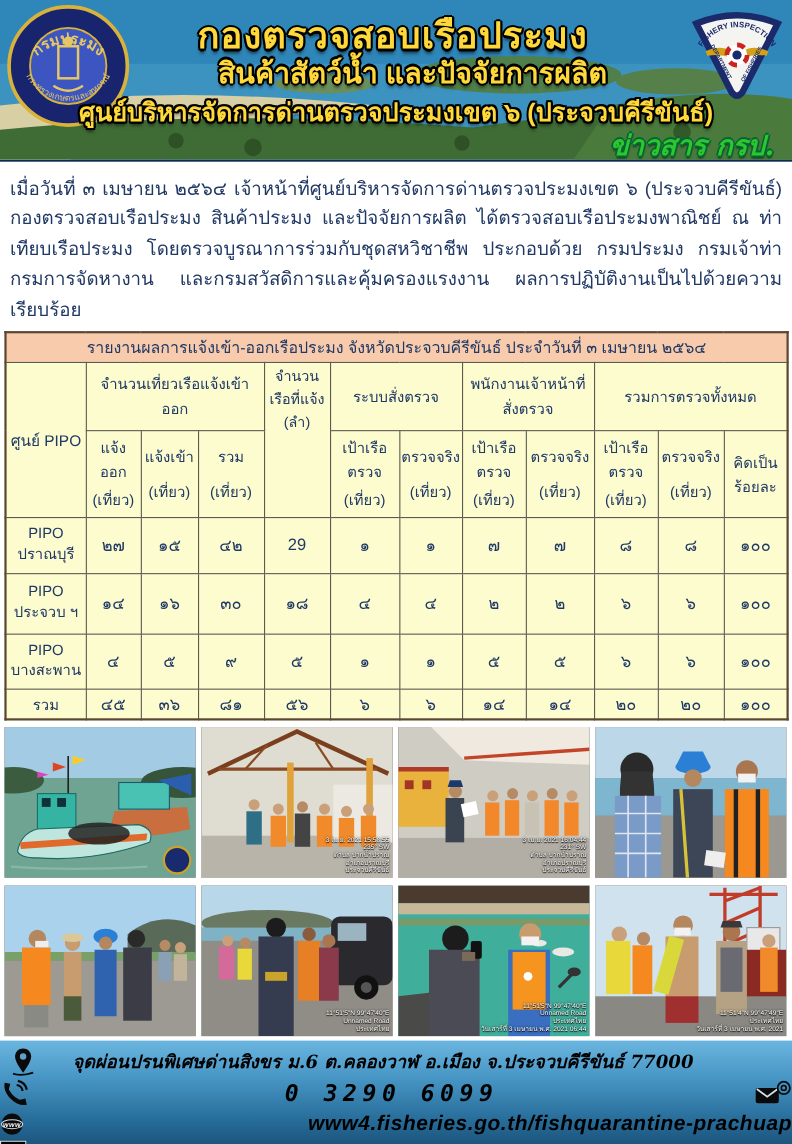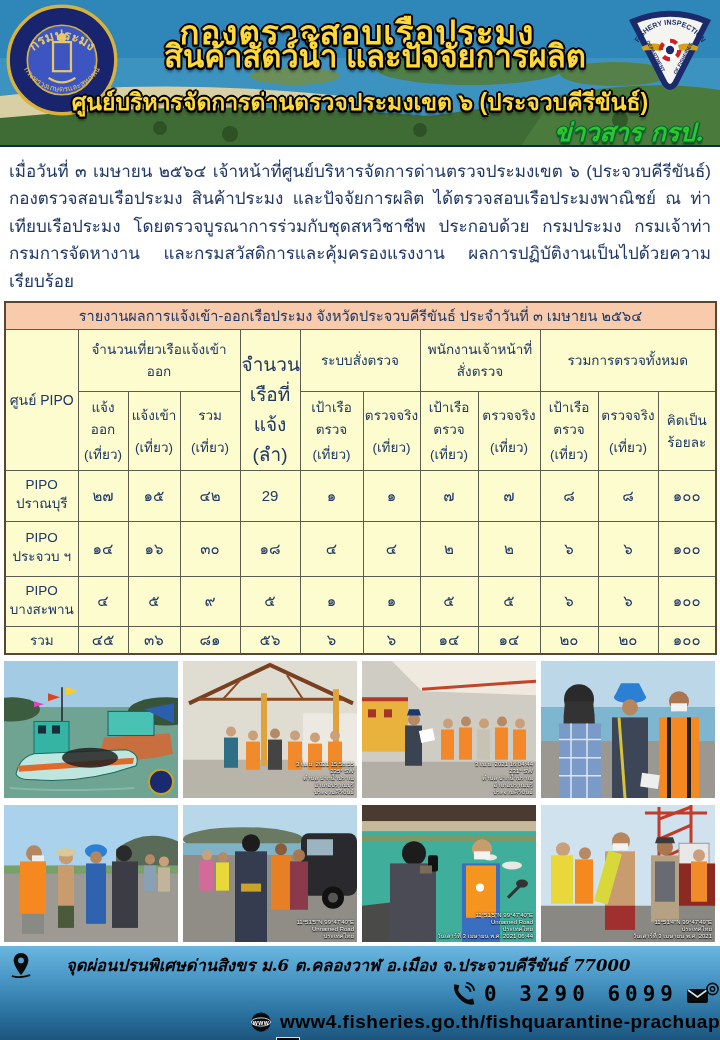--- a/index.html
+++ b/index.html
@@ -8,57 +8,57 @@
   .page { width:720px; height:1040px; background:#fff; overflow:hidden; position:relative; }
   .pre { white-space:pre-line; }
 
   
   .hero { position:relative; width:720px; height:147px; overflow:hidden; border-bottom:2px solid #0c2b4e; }
   .hero-bg { position:absolute; inset:0; }
   .hero-titles { position:absolute; inset:0; text-align:center; }
   .outline-txt { font-weight:bold; color:#ffd83a;
     text-shadow:-2px 0 #000,2px 0 #000,0 -2px #000,0 2px #000,-1.5px -1.5px #000,1.5px -1.5px #000,-1.5px 1.5px #000,1.5px 1.5px #000,0 4px 3px rgba(0,0,0,.55); }
   .t1 { position:absolute; top:6px; left:94px; right:100px; font-size:33px; letter-spacing:1px; }
-  .t2 { position:absolute; top:31px; left:110px; right:80px; font-size:31px; }
+  .t2 { position:absolute; top:45px; left:110px; right:80px; font-size:26px; }
   .t3 { position:absolute; top:84px; left:0; right:0; font-size:23px; }
   .news-tag { position:absolute; top:112px; right:16px; font-size:25px; font-style:italic; font-weight:bold;
     font-family:"DejaVu Serif","Liberation Serif",serif; color:#2ec52e;
     text-shadow:-1.5px 0 #063,1.5px 0 #063,0 -1.5px #063,0 1.5px #063,0 3px 2px rgba(0,0,0,.6); }
   .logo-left { position:absolute; top:4px; left:6px; width:112px; height:112px; }
   .logo-right { position:absolute; top:6px; right:8px; width:84px; height:88px; }
 
   
   .article { padding:11px 9px 6px 9px; }
   .article p { font-size:17px; line-height:27.4px; color:#1f3864; text-align:justify; }
 
   
   .tablewrap { padding:0 4px; }
   table.report { width:712px; border-collapse:collapse; table-layout:fixed; background:#fcfccf; color:#1f3864; border:2px solid #5a4632; }
   table.report th, table.report td { border:1px solid #5b5b52; text-align:center; vertical-align:middle; padding:1px; font-weight:normal; }
   .tbl-title { background:#f8cbad; font-weight:bold; font-size:14.5px; height:27px; border-bottom:2px solid #5a4632; }
   .grp { font-size:13.5px; height:62px; }
   .sub { height:78px; font-size:13.5px; }
   .sub .inner { display:flex; flex-direction:column; justify-content:space-evenly; height:74px; }
-  .rowspan-cell .inner { display:flex; flex-direction:column; justify-content:flex-end; height:138px; font-size:19px; }
+  .rowspan-cell .inner { display:flex; flex-direction:column; justify-content:flex-start; height:138px; font-size:13px; }
   .pipohead { font-size:14px; }
   td.num { font-size:15px; }
   td.rowlabel { font-size:13.5px; }
   tr.r1 td { height:51px; } tr.r2 td { height:55px; } tr.r3 td { height:50px; } tr.r4 td { height:26px; }
 
   
   .photos { display:grid; grid-template-columns:repeat(4,174px); gap:7px 5px; padding:6px 4px 4px 4px; }
   .photo { width:174px; height:137px; position:relative; overflow:hidden; background:#888; }
   .photo svg { display:block; width:100%; height:100%; }
   .cap { position:absolute; right:3px; bottom:2px; font-size:6px; line-height:7px; color:#fff; text-align:right;
          text-shadow:0 0 2px #000, 0 1px 1px #000; white-space:pre-line; }
 
   
   .footer { width:720px; height:115px; color:#000;
     background:linear-gradient(180deg,#6ab6e0 0%,#4795c4 30%,#256a97 65%,#143e60 100%); padding-top:5px; }
-  .f-line { display:flex; align-items:center; justify-content:flex-end; gap:8px; }
+  .f-line { display:flex; align-items:center; justify-content:space-between; gap:8px;font-style:italic; }
   .f-address { justify-content:flex-start; padding-left:10px; font-family:"DejaVu Serif","Liberation Serif",serif;
     font-style:italic; font-weight:bold; font-size:16.5px; height:28px;gap:34px; }
   .f-contact { height:30px; }
   .f-phone { font-size:21px; font-weight:bold; letter-spacing:5px; font-family:"DejaVu Sans Mono","Liberation Mono",monospace; }
   .f-email { font-size:17.5px; }
   .f-web { height:27px; font-size:19px; font-weight:bold; letter-spacing:.5px; }
   .f-fb { height:27px; font-size:16.5px; }
   .fb-badge { width:24px; height:24px; background:#000; border:1px solid #cfe3ef; color:#fff; font-weight:bold;
     font-family:"DejaVu Serif",serif; font-size:20px; display:flex; align-items:flex-end; justify-content:center; line-height:20px; }
   .icon { flex:0 0 auto; }

